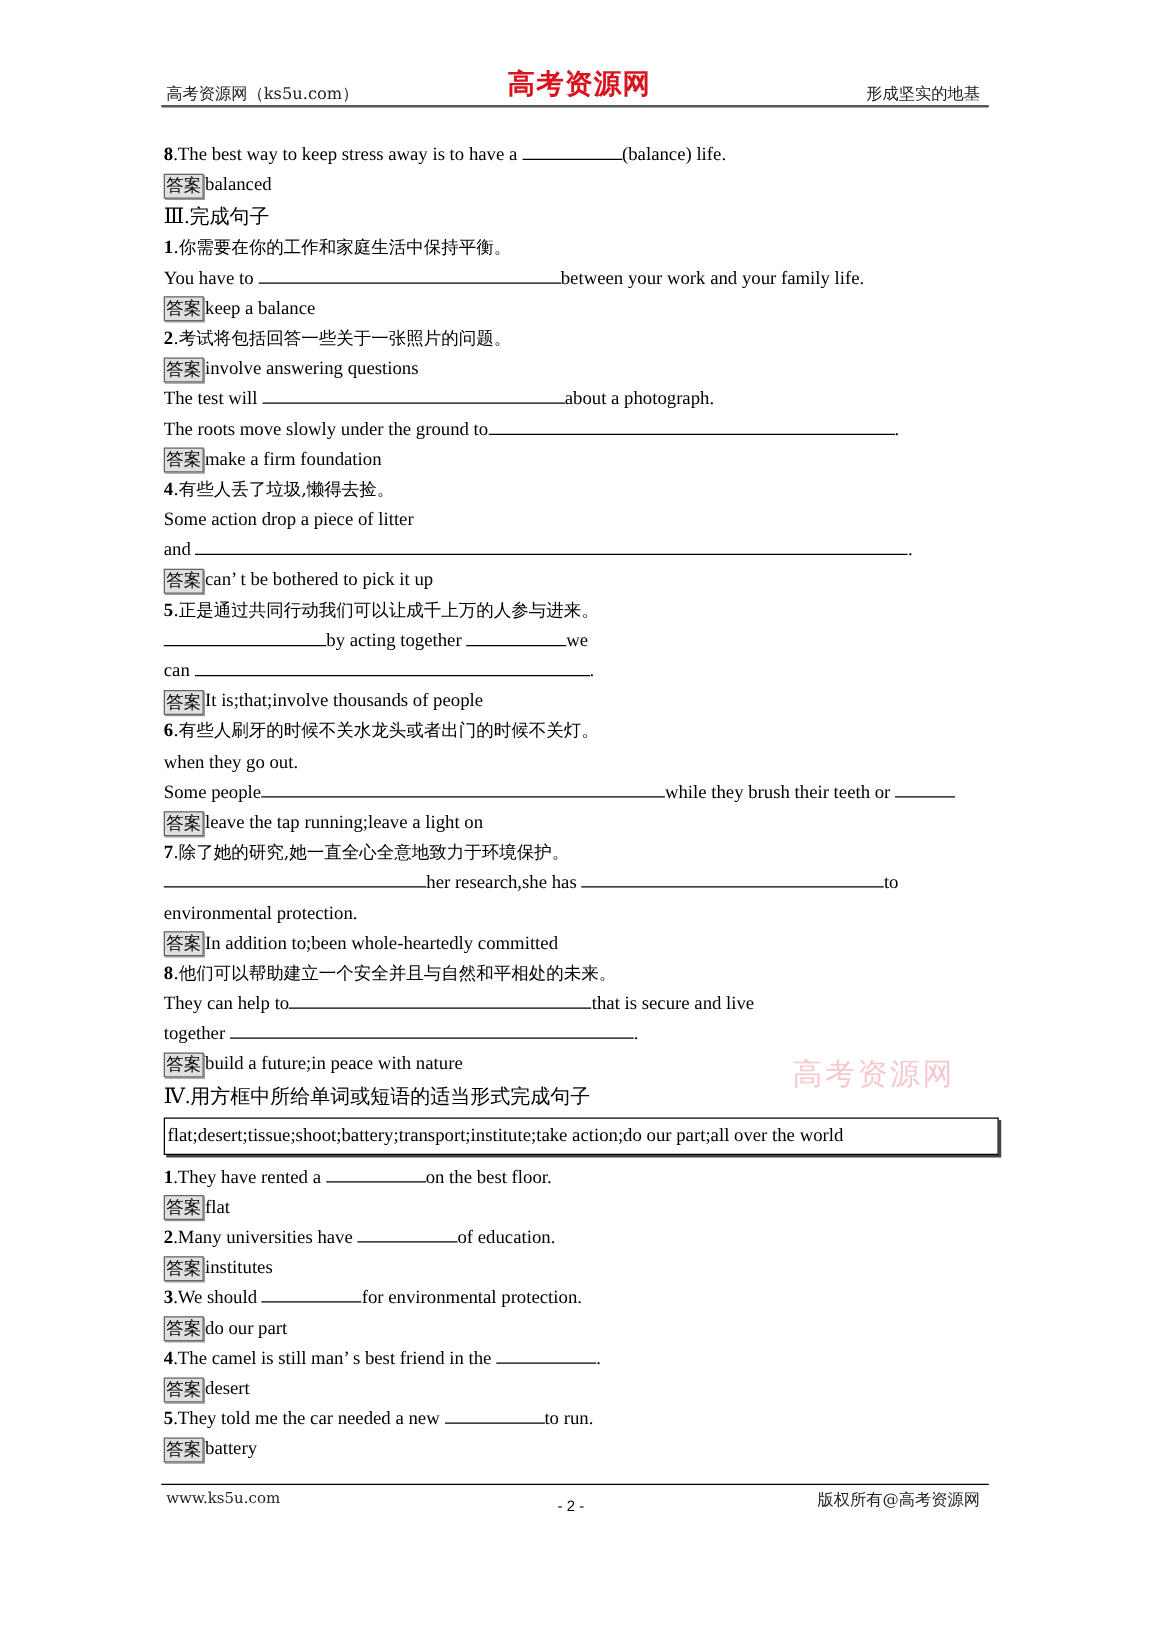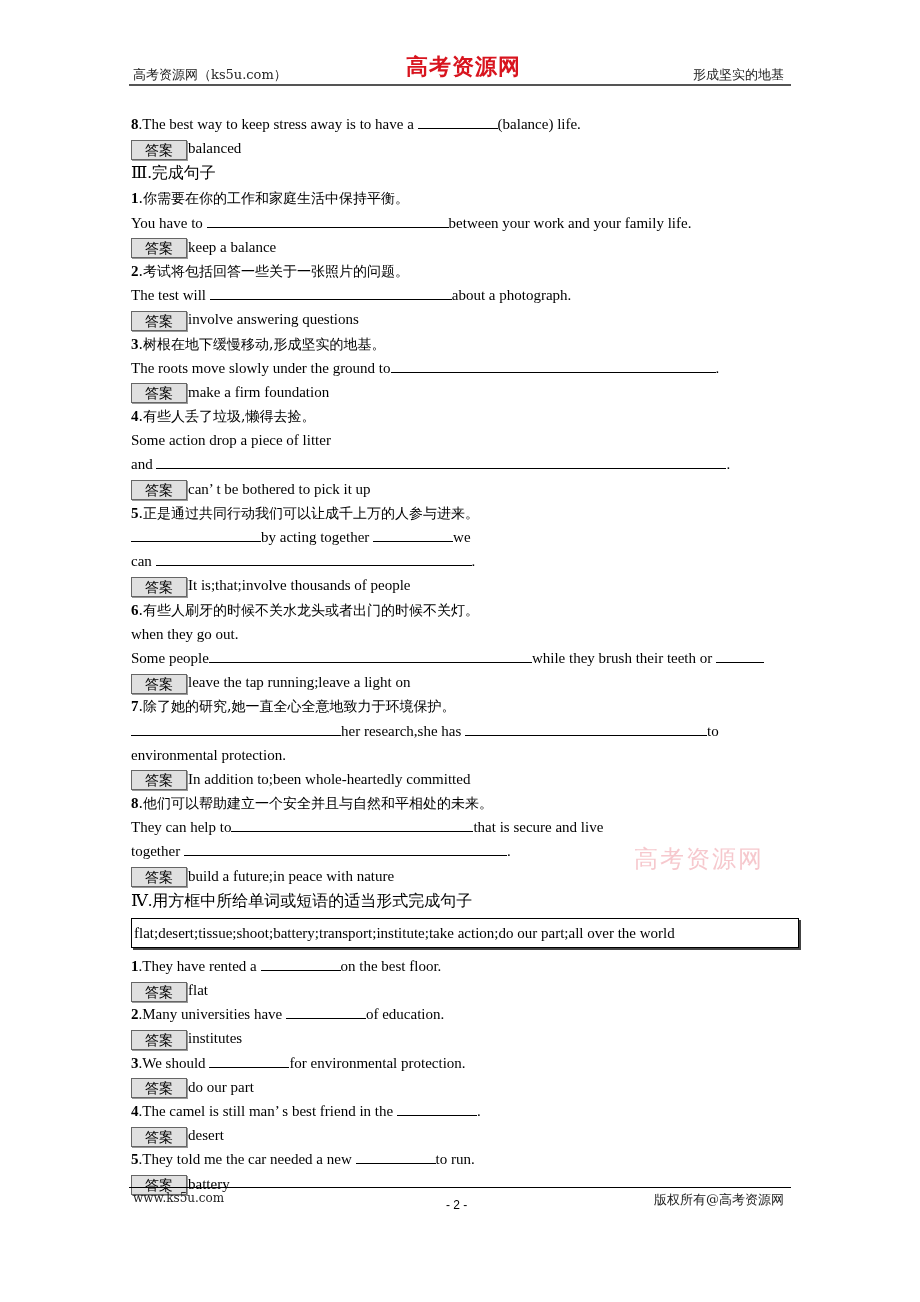--- a/index.html
+++ b/index.html
@@ -13,21 +13,21 @@
   .hdr-right { position:absolute; right:136px; top:66px; font-size:13px; font-family:"DejaVu Serif", serif; color:#222; }
   .hdr-rule { position:absolute; left:129px; top:84px; width:662px; height:2px; background:#555; }
 
   
   .content { position:absolute; left:131px; top:112px; width:660px; }
   .line { height:24.2px; line-height:24px; font-size:15px; white-space:nowrap; }
   .num { font-weight:bold; }
   .zh { font-family:"DejaVu Serif", serif; font-size:14px; }
   .blank { display:inline-block; border-bottom:1px solid #000; height:15px; vertical-align:baseline; }
   .ans-badge { display:inline-block; font-family:"DejaVu Sans", sans-serif; font-size:14px; line-height:18px;
-               background:#e0e0e0; border:1px solid #666; box-shadow:1px 1px 0 #999; padding:0 13px; margin-right:1px; vertical-align:middle; }
+               background:#e0e0e0; border:1px solid #666; box-shadow:1px 1px 0 #999; padding:0 1px; margin-right:1px; vertical-align:middle; }
   .section { font-size:17px; height:26px; line-height:26px; white-space:nowrap; }
   .section .zh-b { font-family:"DejaVu Sans", sans-serif; font-size:16px; }
   .wordbox { border:1.5px solid #000; box-shadow:2px 2px 0 #444; height:28px; line-height:28px; font-size:15px;
              padding-left:2px; margin:4px 0 6px 0; width:664px; white-space:nowrap; }
 
   
   .watermark { position:absolute; left:634px; top:843px; font-size:24px; color:#f3b6bd; opacity:0.75;
                font-family:"DejaVu Serif", serif; letter-spacing:2px; }
 
   
@@ -57,24 +57,23 @@
 
     <div class="section">
       <span>Ⅲ.</span><span class="zh-b">完成句子</span>
     </div>
 
     <div class="line"><span class="num">1</span><span class="zh">.你需要在你的工作和家庭生活中保持平衡。</span></div>
     <div class="line"><span>You have to </span><span class="blank" style="width:242px"></span><span>between your work and your family life.</span></div>
     <div class="line"><span class="ans-badge">答案</span><span>keep a balance</span></div>
 
     <div class="line"><span class="num">2</span><span class="zh">.考试将包括回答一些关于一张照片的问题。</span></div>
+    <div class="line"><span class="ans-badge">答案</span><span>involve answering questions</span></div>
     <div class="line"><span>The test will </span><span class="blank" style="width:242px"></span><span>about a photograph.</span></div>
-    <div class="line"><span class="ans-badge">答案</span><span>involve answering questions</span></div>
 
-    <div class="line"><span class="num">3</span><span class="zh">.树根在地下缓慢移动,形成坚实的地基。</span></div>
     <div class="line"><span>The roots move slowly under the ground to</span><span class="blank" style="width:325px"></span><span>.</span></div>
     <div class="line"><span class="ans-badge">答案</span><span>make a firm foundation</span></div>
 
     <div class="line"><span class="num">4</span><span class="zh">.有些人丢了垃圾,懒得去捡。</span></div>
     <div class="line"><span>Some action drop a piece of litter</span></div>
     <div class="line"><span>and </span><span class="blank" style="width:570px"></span><span>.</span></div>
     <div class="line"><span class="ans-badge">答案</span><span>can’ t be bothered to pick it up</span></div>
 
     <div class="line"><span class="num">5</span><span class="zh">.正是通过共同行动我们可以让成千上万的人参与进来。</span></div>
     <div class="line"><span class="blank" style="width:130px"></span><span>by acting together </span><span class="blank" style="width:80px"></span><span>we</span></div>

